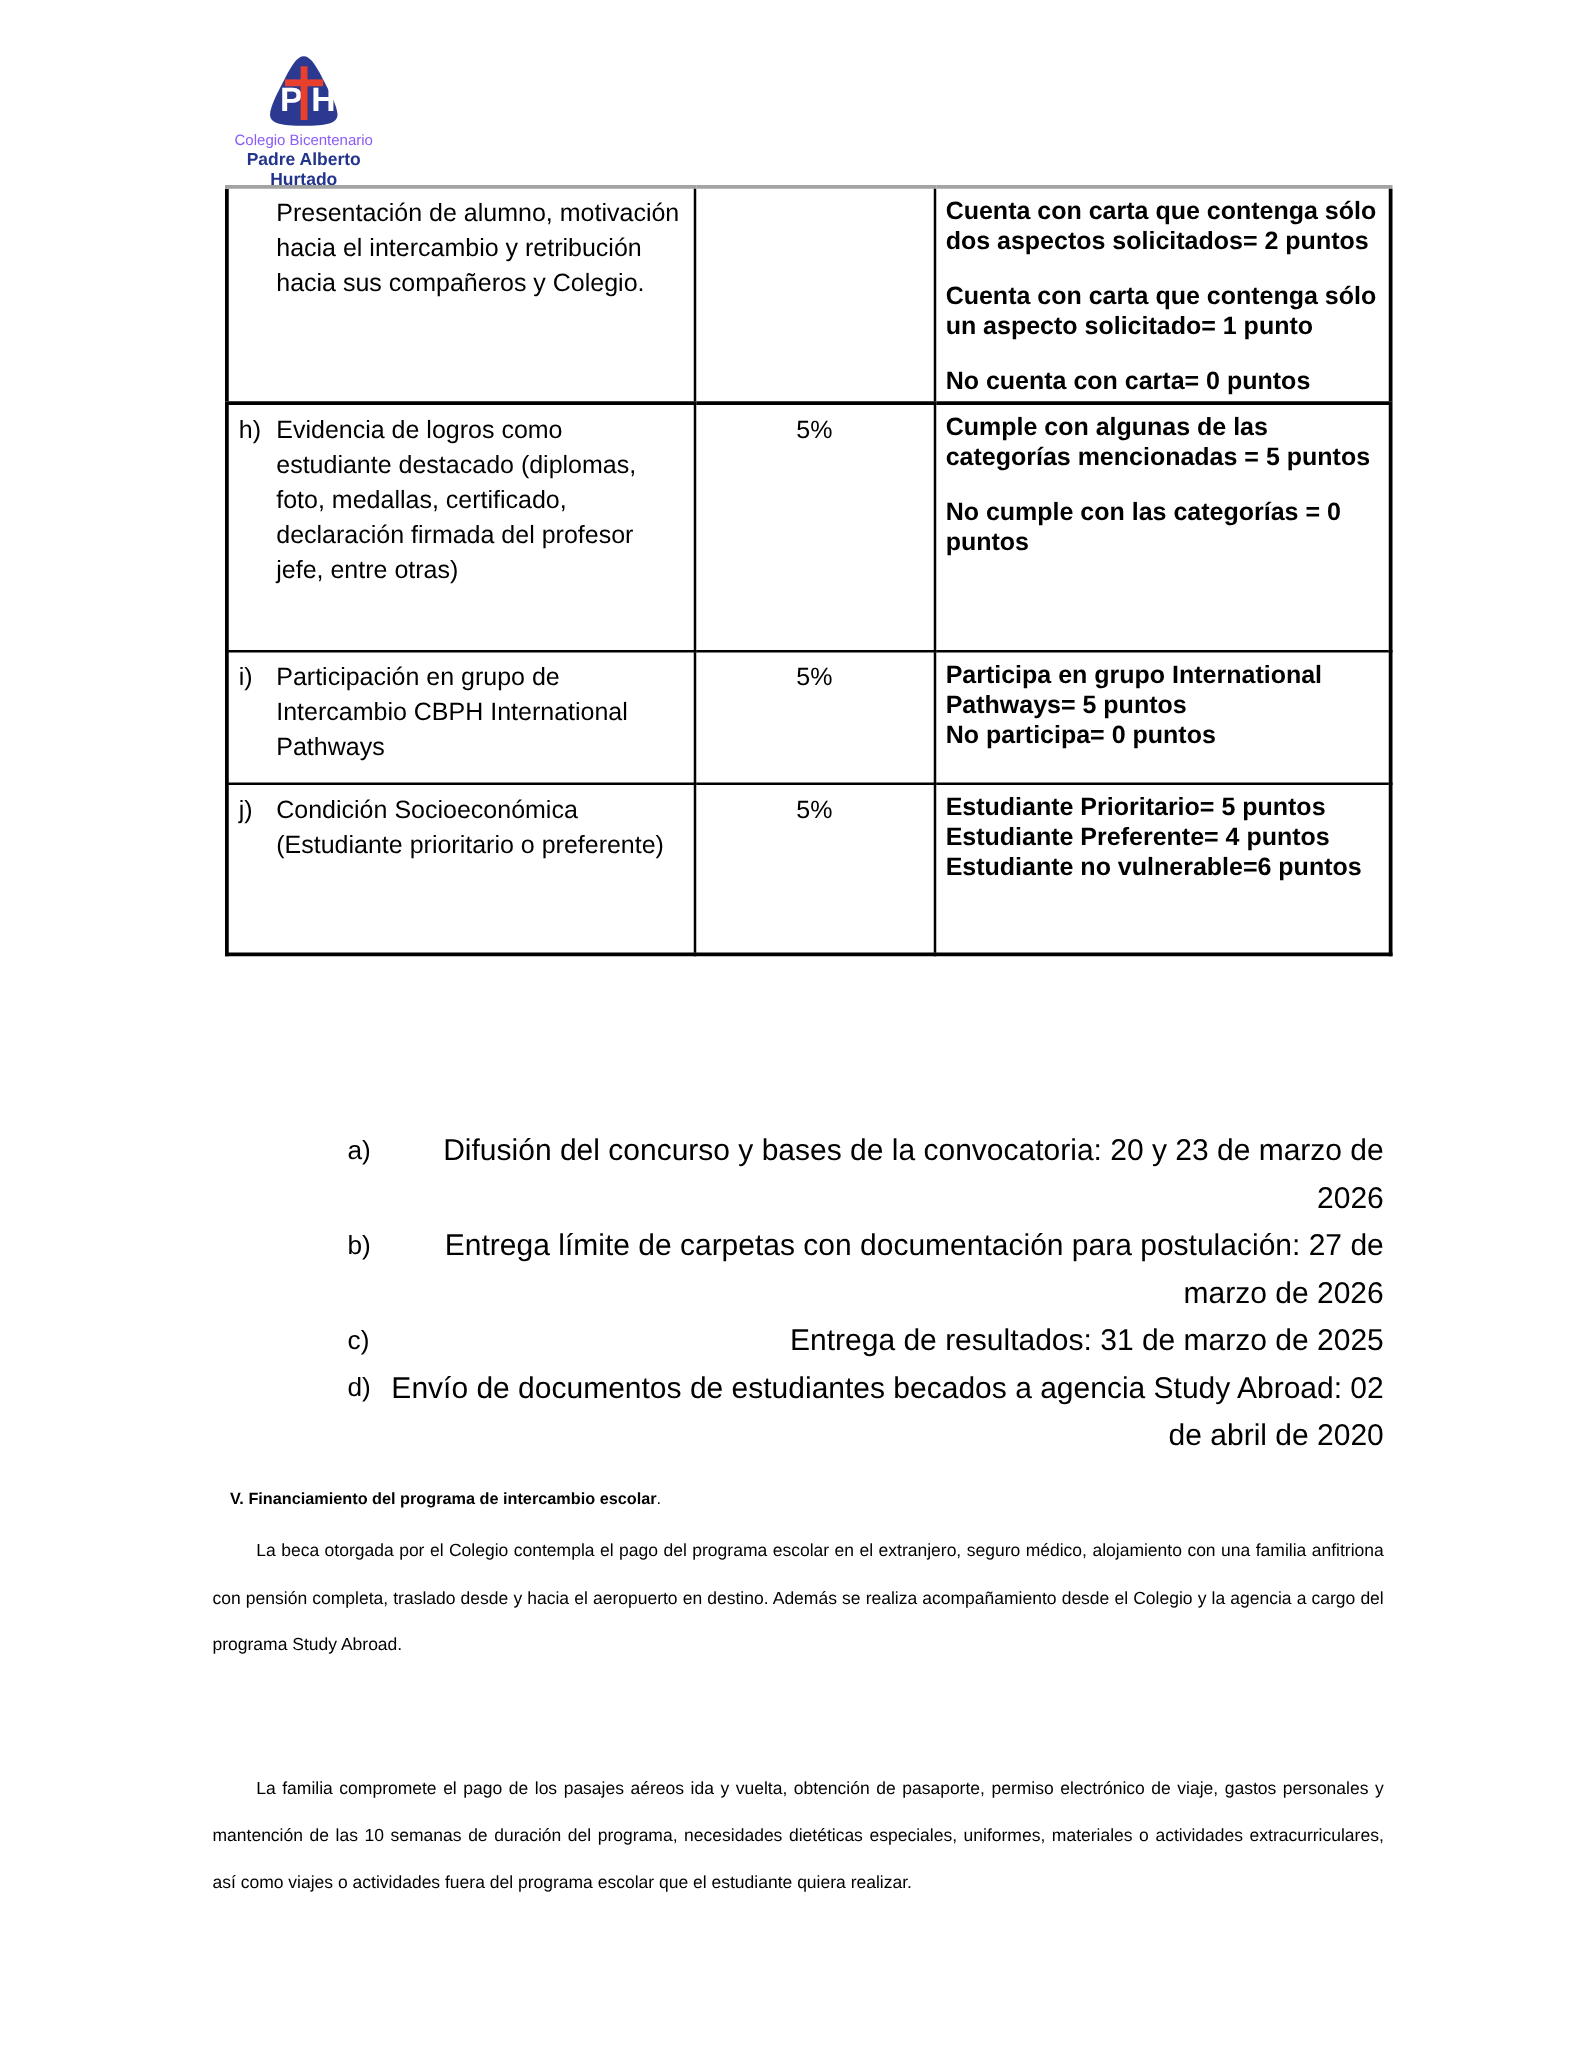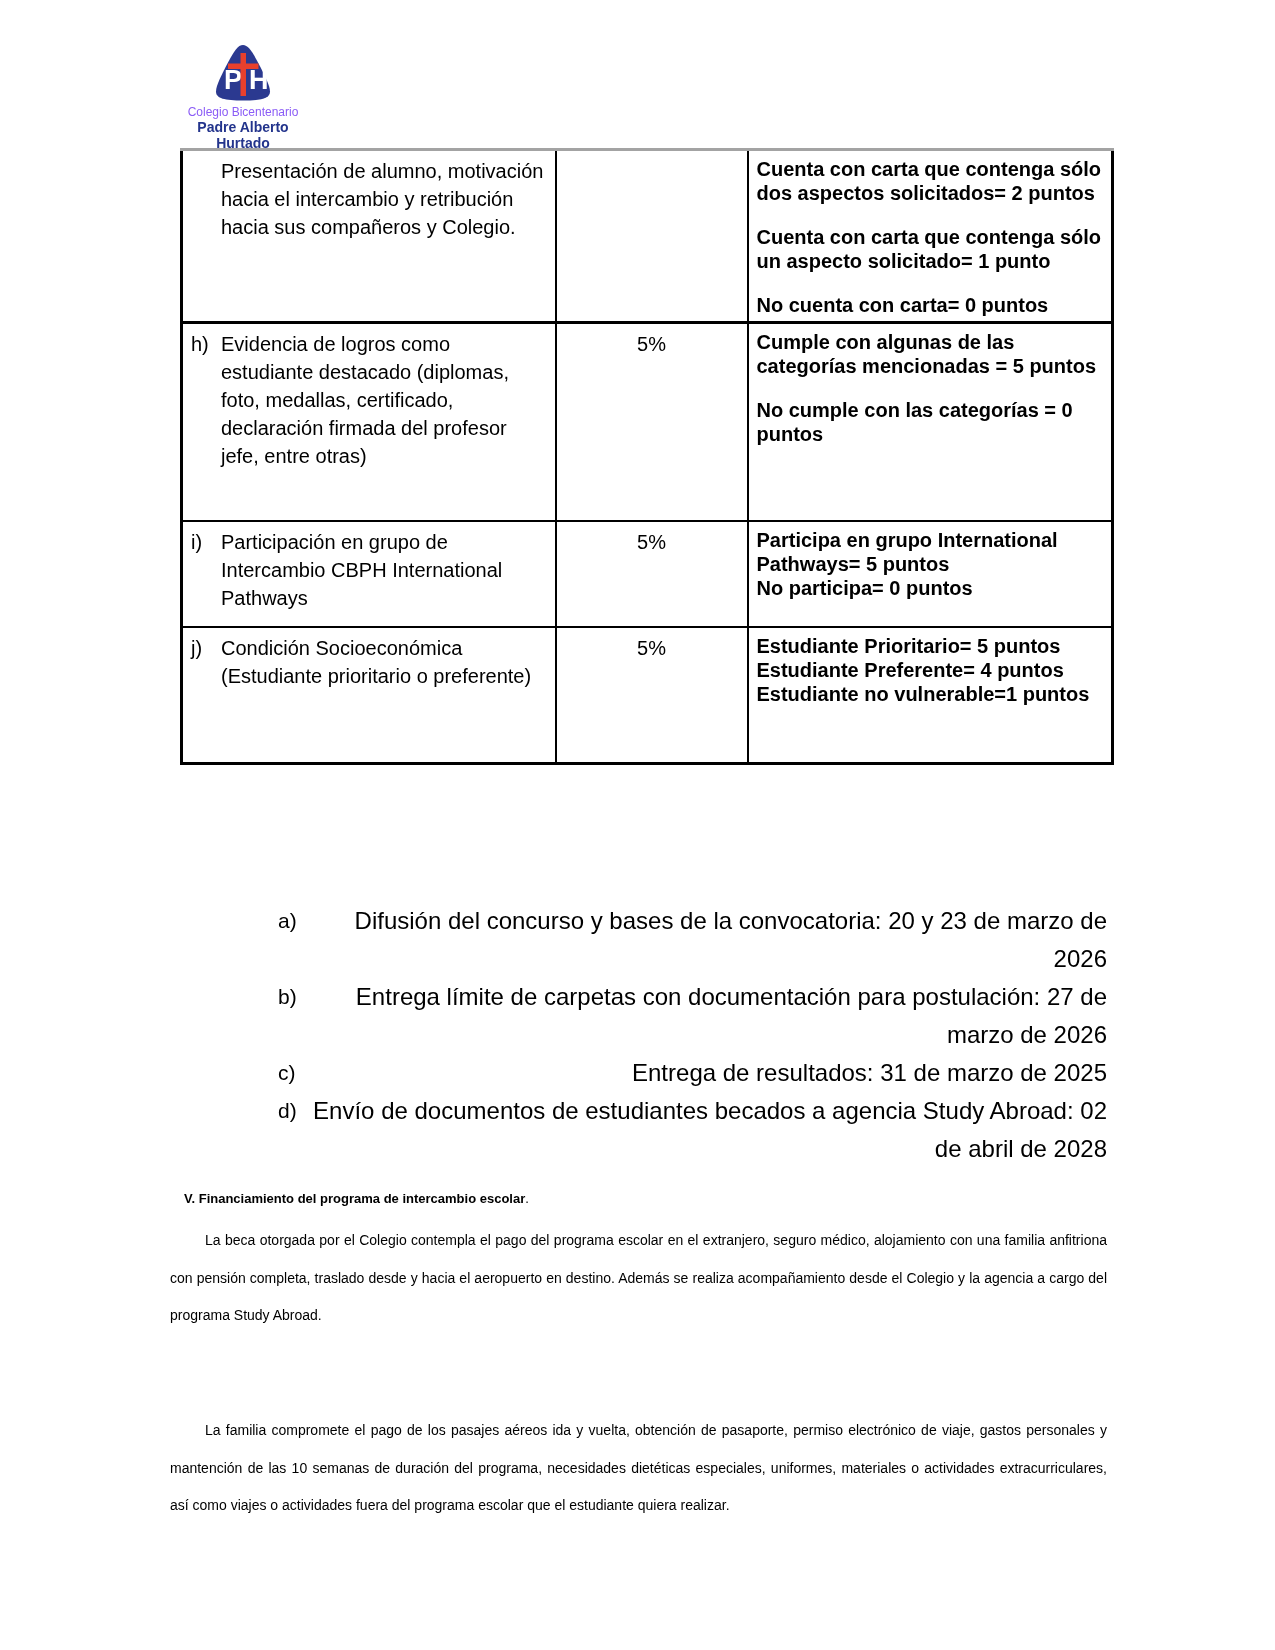--- a/index.html
+++ b/index.html
@@ -149,21 +149,21 @@
             <span class="crit-marker">j)</span>
             <div class="crit-text">Condición Socioeconómica (Estudiante prioritario o preferente)</div>
           </div>
         </td>
         <td class="col-weight">
           <div class="weight-val">5%</div>
         </td>
         <td class="col-score">
           <div class="score-line">Estudiante Prioritario= 5 puntos</div>
           <div class="score-line">Estudiante Preferente= 4 puntos</div>
-          <div class="score-line">Estudiante no vulnerable=1 puntos</div>
+          <div class="score-line">Estudiante no vulnerable=6 puntos</div>
         </td>
       </tr>
     </tbody>
   </table>
 
 
   <div class="date-list">
     <div class="date-item">
       <span class="date-marker">a)</span>
       <span class="date-text">Difusión del concurso y bases de la convocatoria: 20 y 23 de marzo de 2026</span>
@@ -171,21 +171,21 @@
     <div class="date-item">
       <span class="date-marker">b)</span>
       <span class="date-text">Entrega límite de carpetas con documentación para postulación: 27 de marzo de 2026</span>
     </div>
     <div class="date-item">
       <span class="date-marker">c)</span>
       <span class="date-text">Entrega de resultados: 31 de marzo de 2025</span>
     </div>
     <div class="date-item">
       <span class="date-marker">d)</span>
-      <span class="date-text">Envío de documentos de estudiantes becados a agencia Study Abroad: 02 de abril de 2028</span>
+      <span class="date-text">Envío de documentos de estudiantes becados a agencia Study Abroad: 02 de abril de 2020</span>
     </div>
   </div>
 
   <div class="heading-v">
     <span class="hv-bold">V. Financiamiento del programa de intercambio escolar</span><span>.</span>
   </div>
 
   <div class="body-para para-1">La beca otorgada por el Colegio contempla el pago del programa escolar en el extranjero, seguro médico, alojamiento con una familia anfitriona con pensión completa, traslado desde y hacia el aeropuerto en destino. Además se realiza acompañamiento desde el Colegio y la agencia a cargo del programa Study Abroad.</div>
   <div class="body-para para-2">La familia compromete el pago de los pasajes aéreos ida y vuelta, obtención de pasaporte, permiso electrónico de viaje, gastos personales y mantención de las 10 semanas de duración del programa, necesidades dietéticas especiales, uniformes, materiales o actividades extracurriculares, así como viajes o actividades fuera del programa escolar que el estudiante quiera realizar.</div>
 

